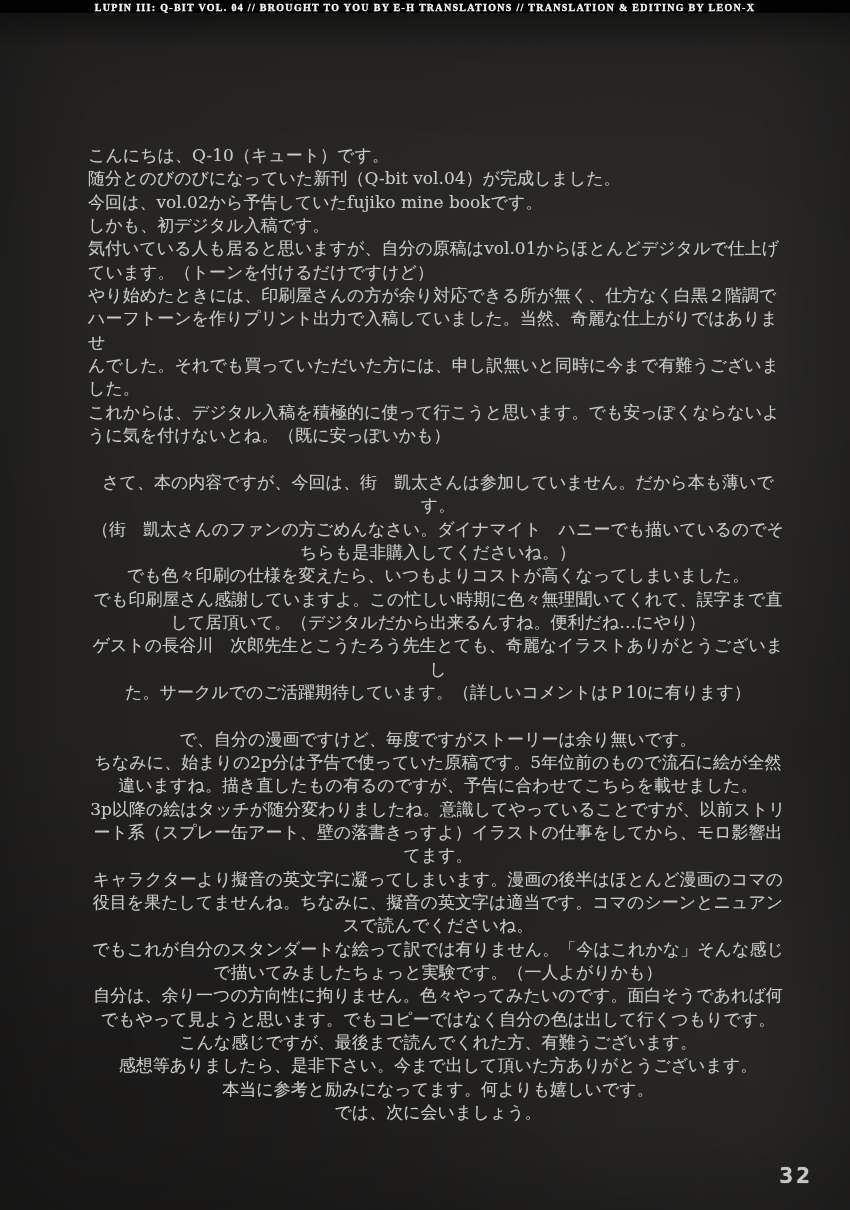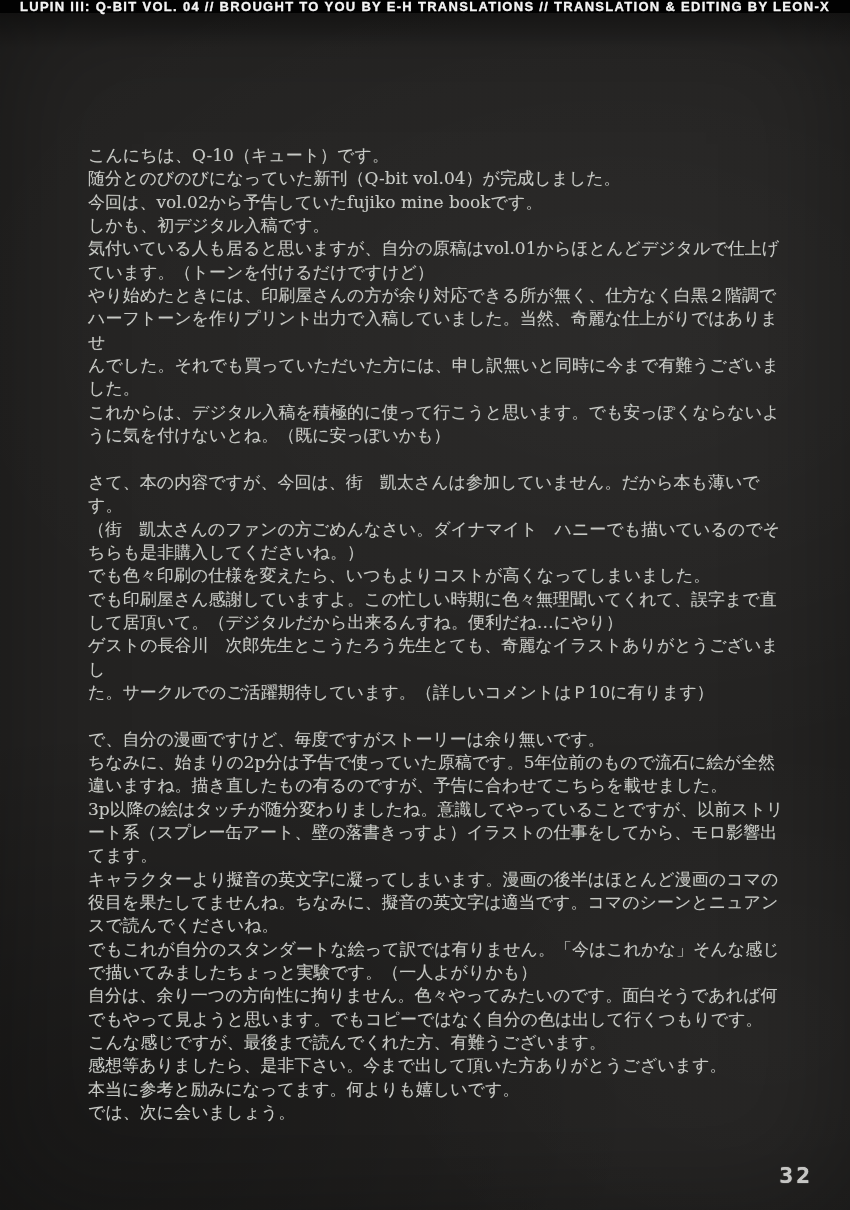--- a/index.html
+++ b/index.html
@@ -35,23 +35,23 @@
     top: 0;
     left: 0;
     right: 0;
     height: 13px;
     background: #020202;
     text-align: center;
     line-height: 12px;
     z-index: 3;
   }
   .credit-bar span {
-    font-family: Liberation Sans, sans-serif;
+    font-family: Liberation Serif, serif;
     font-weight: bold;
-    font-size: 13px;
+    font-size: 10px;
     letter-spacing: 1.3px;
     color: #f2f2f2;
     -webkit-text-stroke: 0.3px #fff;
     white-space: nowrap;
   }
   .body-text {
     position: absolute;
     left: 88px;
     top: 144px;
     width: 700px;
@@ -61,20 +61,21 @@
     color: #c7c9c5;
     text-shadow: 0 0 1px rgba(200,202,198,0.35);
     z-index: 2;
   }
   .para {
     white-space: pre-line;
     margin: 0;
   }
   .para + .para {
     margin-top: 23.35px; 
+    text-align: center;
   }
   .page-number {
     position: absolute;
     right: 37px;
     bottom: 21px;
     font-family: "DejaVu Sans Mono", monospace;
     font-weight: bold;
     font-size: 23px;
     letter-spacing: 3px;
     color: #c6c6c4;

